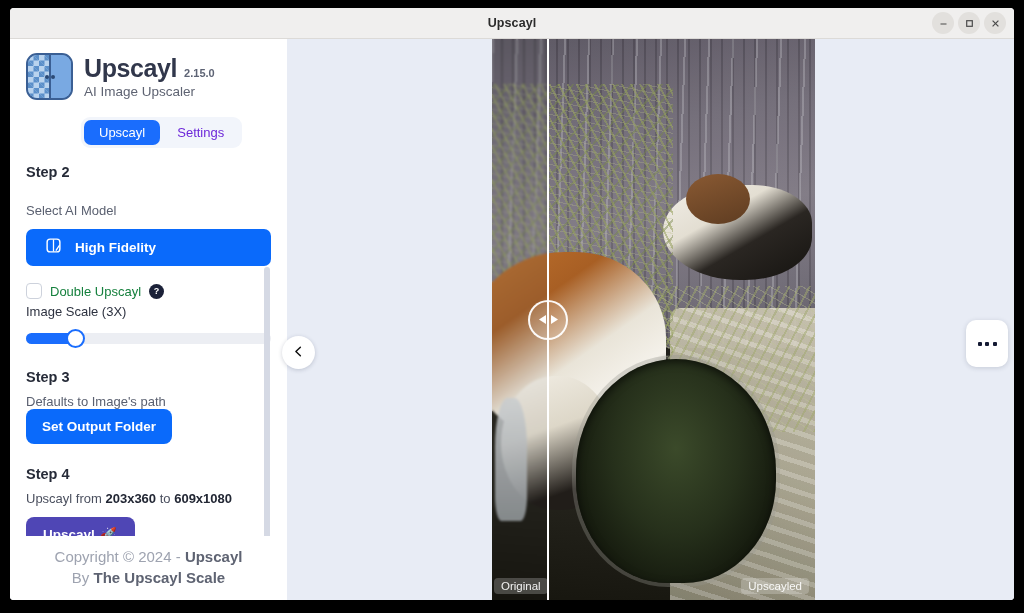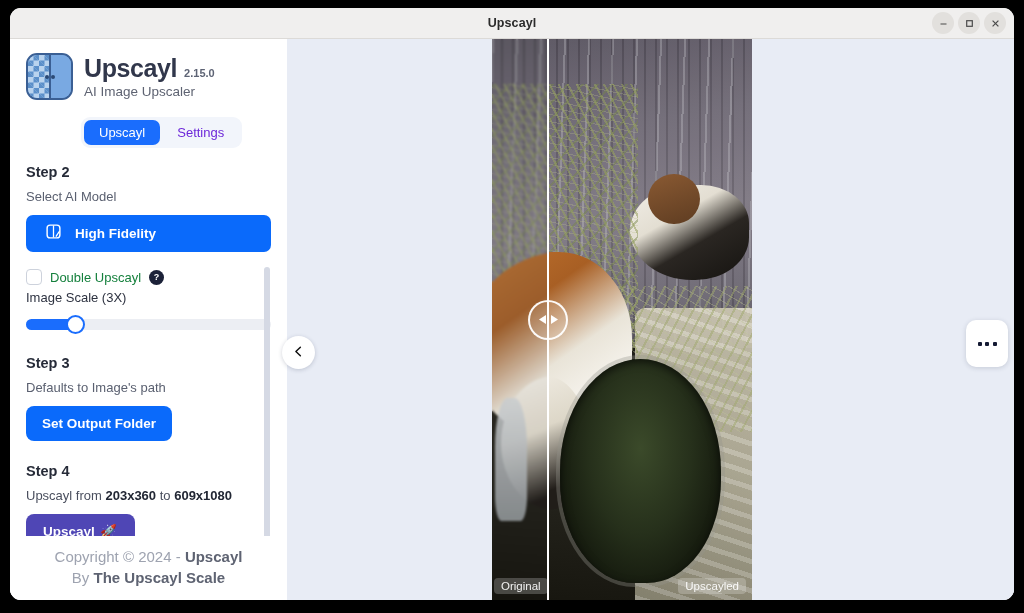--- a/index.html
+++ b/index.html
@@ -6,21 +6,21 @@
   html, body {
     width: 1024px; height: 613px;
     background: #000;
     font-family: "Liberation Sans", sans-serif;
     overflow: hidden;
   }
   #window {
     position: absolute;
     left: 10px; top: 8px;
     width: 1004px; height: 592px;
-    border-radius: 11px;
+    border-radius: 4px;
     overflow: hidden;
     background: #ffffff;
     display: flex; flex-direction: column;
     box-shadow: 0 2px 10px rgba(0,0,0,.45);
   }
   
   #titlebar {
     height: 31px; flex: 0 0 31px;
     background: #f0efee;
     border-bottom: 1px solid #dcdad7;
@@ -115,21 +115,21 @@
   .scale-lbl { margin-top: 5px; font-size: 13px; color: #2d3240; }
   .slider { margin-top: 10px; height: 18px; position: relative; cursor: pointer; }
   .slider .track { position: absolute; left: 0; right: 0; top: 4px; height: 11px; border-radius: 6px; background: #eceef3; }
   .slider .fill { position: absolute; left: 0; top: 4px; width: 52px; height: 11px; border-radius: 6px; background: #1a6dfd; }
   .slider .thumb {
     position: absolute; left: 44px; top: 0px;
     width: 19px; height: 19px; border-radius: 50%;
     background: #fff; border: 2.5px solid #1a6dfd;
   }
   .outfolder-btn {
-    margin-top: 11px; background: #0a6afb; color: #fff;
+    background: #0a6afb; color: #fff;
     border-radius: 8px; padding: 10px 16px; font-size: 13.5px; font-weight: bold;
     width: max-content; cursor: pointer;
   }
   .upscayl-btn {
     margin-top: 11px; background: #4f46b5; color: #fff;
     border-radius: 8px; padding: 9px 17px; font-size: 13.5px; font-weight: bold;
     width: max-content; cursor: pointer; display: flex; align-items: center; gap: 6px;
   }
   .up-from { font-size: 13px; color: #4a4f5e; }
   .up-from b { color: #222734; }
@@ -145,21 +145,21 @@
   #collapse {
     position: absolute; left: 272px; top: 297px;
     width: 33px; height: 33px; border-radius: 50%;
     background: #fff; box-shadow: 0 1px 4px rgba(40,50,80,.22);
     display: flex; align-items: center; justify-content: center;
     cursor: pointer; z-index: 5;
   }
   
   #viewer { flex: 1; position: relative; background: #e8ecf5; overflow: hidden; }
   #photo {
-    position: absolute; left: 205px; top: 0; width: 260px; height: 100%;
+    position: absolute; left: 205px; top: 0; width: 323px; height: 100%;
     overflow: hidden; background: #2e2c33;
   }
   .ph-layer { position: absolute; inset: 0; }
   
   .bg-wall {
     position: absolute; left: 0; top: 0; width: 100%; height: 62%;
     background:
       repeating-linear-gradient(90deg, rgba(255,255,255,.05) 0 9px, rgba(0,0,0,.10) 9px 11px),
       linear-gradient(170deg, #55505c 0%, #6e6874 28%, #7c7681 52%, #6a6570 75%, #4a4650 100%);
   }
@@ -307,21 +307,21 @@
           </div>
         </div>
 
         <div class="tabs">
           <div class="tab active">Upscayl</div>
           <div class="tab">Settings</div>
         </div>
 
         <div style="margin-top:16px">
           <div class="step-h">Step 2</div>
-          <div class="step-sub" style="margin-top:9px">Select AI Model</div>
+          <div class="step-sub" style="margin-top:23px">Select AI Model</div>
         </div>
 
         <div class="model-btn">
           <span>
             <svg width="17" height="17" viewBox="0 0 20 20" fill="none">
               <rect x="2.5" y="2.5" width="15" height="15" rx="3.5" stroke="#fff" stroke-width="1.7"></rect>
               <path d="M10 3v14" stroke="#fff" stroke-width="1.5"></path>
               <path d="M13.2 15.5l3.6-5.5" stroke="#fff" stroke-width="1.6" stroke-linecap="round"></path>
             </svg>
           </span>

